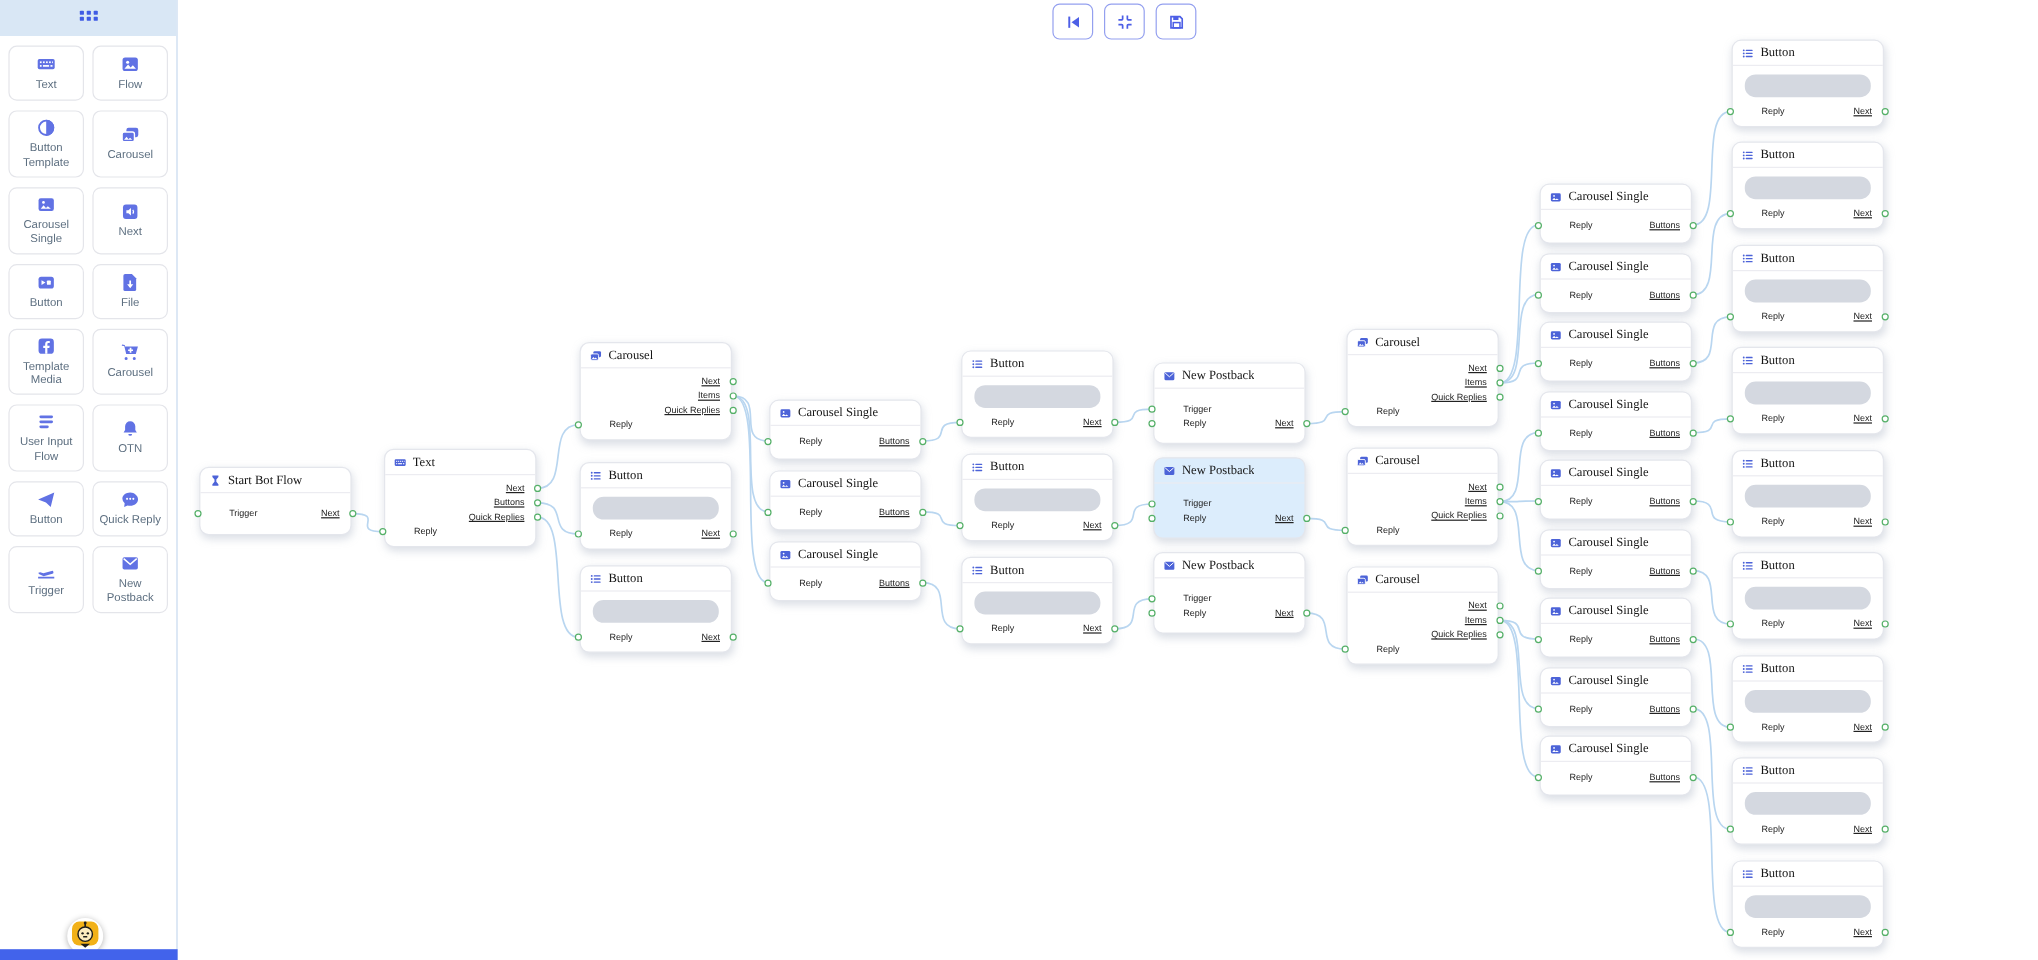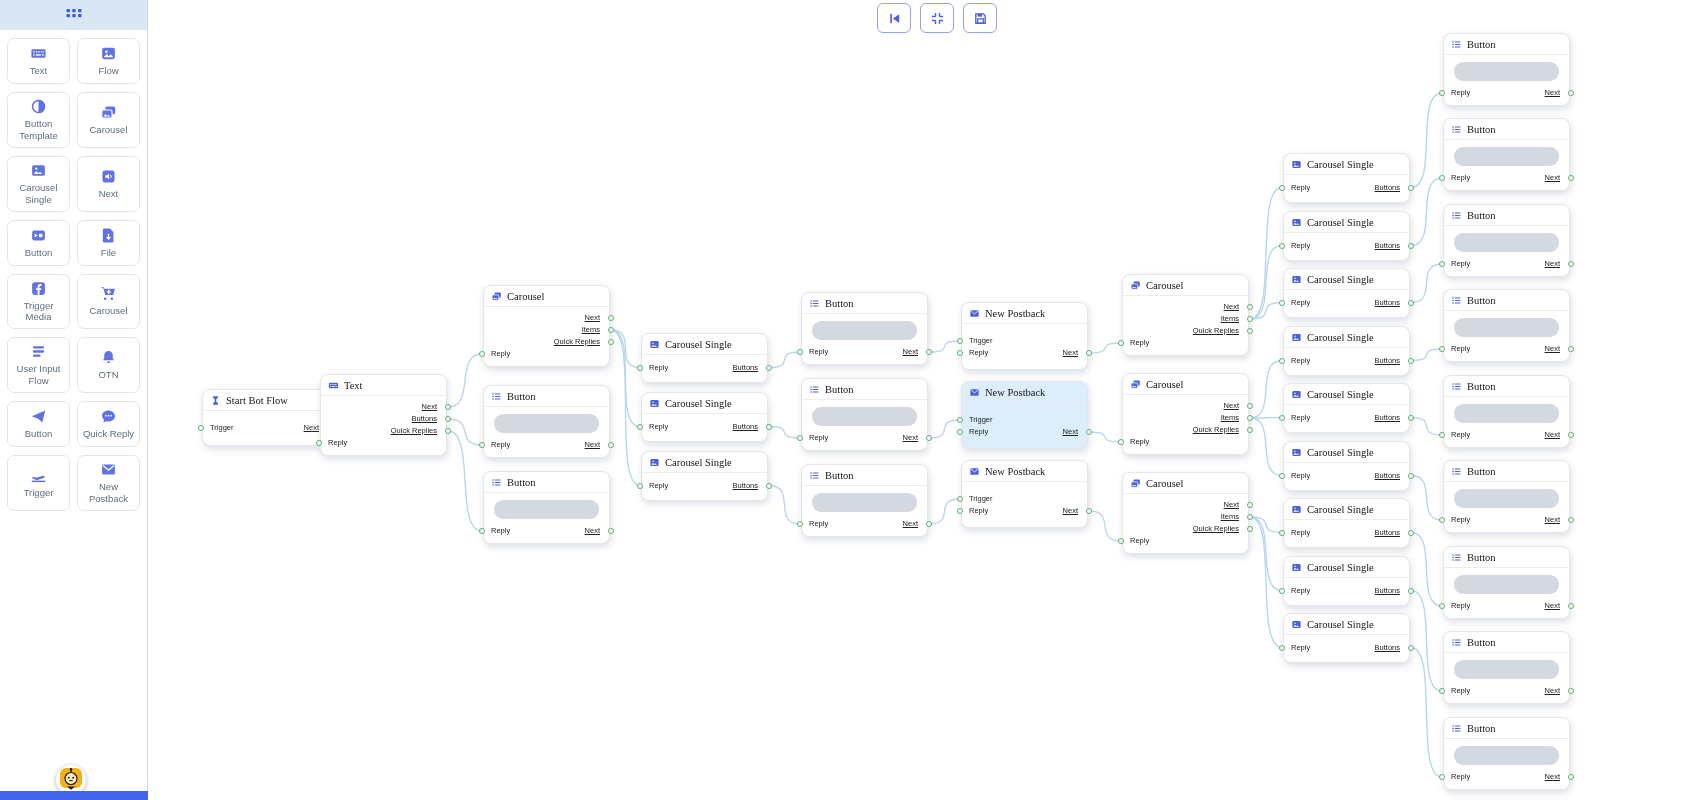--- a/index.html
+++ b/index.html
@@ -18,21 +18,21 @@
                  border-bottom:1px solid #ececf1; }
   .node-header svg { width:11px; height:11px; color:#4c63d8; flex:0 0 auto; }
   .node-title { font-family:"Liberation Serif", serif; font-size:10.5px; color:#151515;
                 white-space:nowrap; overflow:hidden; }
   .node-body { position:relative; padding:5px 0 6px; }
   .body-start { padding:11px 0 11px; }
   .body-postback { padding:11px 0 10px; }
   .body-single { padding:6px 0 8px; }
   .prow { position:relative; height:12px; line-height:12px; font-size:7.5px; color:#222; }
   .body-single .prow { height:13px; line-height:13px; }
-  .lbl-l { position:absolute; left:7px; }
+  .lbl-l { position:absolute; left:24px; }
   .lbl-r { position:absolute; right:9px;text-decoration:underline; }
   .dot { position:absolute; width:6px; height:6px; border-radius:50%; background:#fff;
          border:1.5px solid #55b068; top:50%; transform:translateY(-50%); z-index:2; }
   .dot.l { left:-5px; } .dot.r { right:-5px; }
   .pill { height:19px; background:#d4d8e0; border-radius:9px; margin:2px 10px 6px; }
 
   
   #toolbar { position:absolute; left:877px; top:3px; display:flex; gap:9px; z-index:5; }
   .tb-btn { width:34px; height:30px; background:#fff; border:1px solid #94a0ef; border-radius:6px;
             display:flex; align-items:center; justify-content:center; color:#4d5fe6; cursor:pointer; }
@@ -90,21 +90,21 @@
       <path stroke="#b9d6f0" d="M1411.0 245.5 C1439.0 245.5, 1414.0 178.0, 1442.0 178.0"></path>
       <path stroke="#b9d6f0" d="M1411.0 302.5 C1439.0 302.5, 1414.0 264.0, 1442.0 264.0"></path>
       <path stroke="#b9d6f0" d="M1411.0 360.5 C1439.0 360.5, 1414.0 349.0, 1442.0 349.0"></path>
       <path stroke="#b9d6f0" d="M1411.0 417.5 C1439.0 417.5, 1414.0 435.0, 1442.0 435.0"></path>
       <path stroke="#b9d6f0" d="M1411.0 475.5 C1439.0 475.5, 1414.0 520.0, 1442.0 520.0"></path>
       <path stroke="#b9d6f0" d="M1411.0 532.5 C1439.0 532.5, 1414.0 606.0, 1442.0 606.0"></path>
       <path stroke="#b9d6f0" d="M1411.0 590.5 C1439.0 590.5, 1414.0 691.0, 1442.0 691.0"></path>
       <path stroke="#b9d6f0" d="M1411.0 647.5 C1439.0 647.5, 1414.0 777.0, 1442.0 777.0"></path>
     </svg>
   <div id="nodes">
-      <div class="node" style="left: 166px; top: 389px; margin-left: 36px;">
+      <div class="node" style="left: 166px; top: 389px;">
         <div class="node-header">
           <svg viewBox="0 0 24 24" fill="currentColor">
             <path d="M6.5 2.5h11v3L13.7 10v4l3.8 4.5v3h-11v-3l3.8-4.5v-4L6.5 5.5z"></path>
           </svg>
           <span class="node-title">Start Bot Flow</span>
         </div>
         <div class="node-body body-start">
           <div class="prow">
             <span class="lbl-l">Trigger</span>
             <span class="dot l"></span>
@@ -1014,21 +1014,21 @@
           <path d="M6 2h8l5 5v13a2 2 0 01-2 2H6a2 2 0 01-2-2V4a2 2 0 012-2z"></path>
           <path d="M11 9.5h2v4.5h2.6L12 18.6 8.4 14H11z" fill="#fff"></path>
         </svg>
         <span class="pal-label">File</span>
       </div>
       <div class="pal-card">
         <svg viewBox="0 0 24 24" fill="currentColor">
           <rect x="3" y="3" width="18" height="18" rx="4"></rect>
           <path fill="#fff" d="M13.4 21v-6.8h2.3l.4-2.7h-2.7V9.7c0-.8.3-1.4 1.5-1.4h1.3V5.9c-.3 0-1.1-.1-2-.1-2 0-3.4 1.2-3.4 3.5v2.2H8.5v2.7h2.3V21z"></path>
         </svg>
-        <span class="pal-label">Trigger Media</span>
+        <span class="pal-label">Template Media</span>
       </div>
       <div class="pal-card">
         <svg viewBox="0 0 24 24" fill="currentColor">
           <path d="M7.2 17.6a1.8 1.8 0 101.8 1.8 1.8 1.8 0 00-1.8-1.8zm9.6 0a1.8 1.8 0 101.8 1.8 1.8 1.8 0 00-1.8-1.8zM2.4 2.9l3.2.5.4 2h15.1l-2.5 8.8H7.3L5 4.8l-2.9-.4z"></path>
           <path fill="#fff" d="M11.4 6.8h2v1.9h1.9v2h-1.9v1.9h-2v-1.9H9.5v-2h1.9z"></path>
         </svg>
         <span class="pal-label">Carousel</span>
       </div>
       <div class="pal-card">
         <svg viewBox="0 0 24 24" fill="currentColor">

